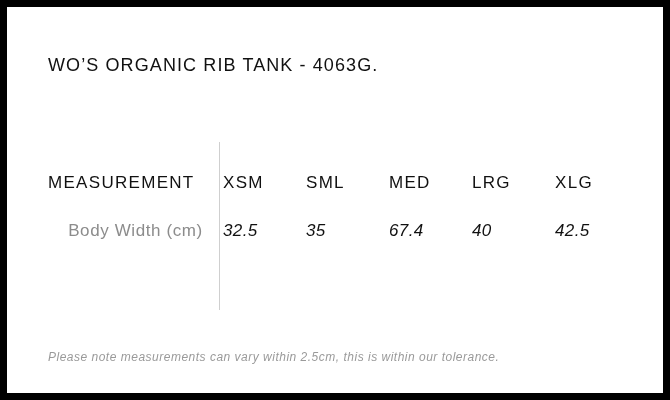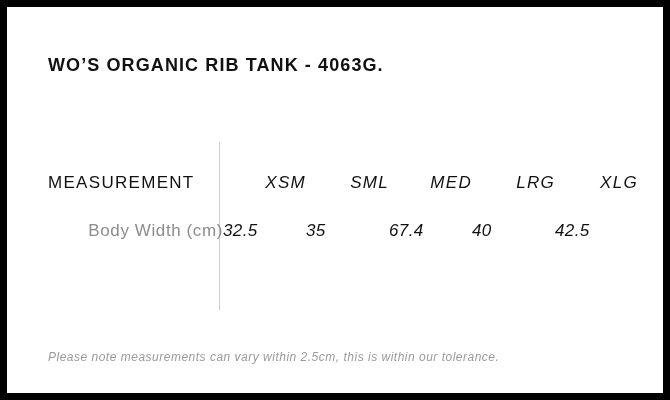--- a/index.html
+++ b/index.html
@@ -24,21 +24,21 @@
     width: 656px;
     height: 386px;
     background: #ffffff;
     box-sizing: border-box;
   }
   .title {
     position: absolute;
     left: 41px;
     top: 48px;
     font-size: 18px;
-    font-weight: bold;
+    font-weight: normal;
     letter-spacing: 1.1px;
     color: #111111;
     white-space: nowrap;
   }
   table.size-table {
     position: absolute;
     left: 41px;
     top: 152px;
     width: 590px;
     border-collapse: collapse;
@@ -54,29 +54,28 @@
   }
   th.col-measurement {
     text-align: left;
     width: 175px;
     font-size: 11.5px;
     font-weight: bold;
     letter-spacing: 1.3px;
     color: #111111;
   }
   th.col-size {
-    text-align: right;
+    text-align: left;
     font-size: 11.5px;
     font-weight: bold;
     letter-spacing: 1.3px;
     color: #111111;
-    font-style: italic;
   }
   td.row-label {
-    text-align: right;
+    text-align: center;
     color: #8c8c8c;
     font-size: 12px;
     letter-spacing: 0.6px;
     margin-left: 12px;
   }
   td.cell-value {
     text-align: left;
     color: #111111;
     font-size: 12px;
     letter-spacing: 0.4px;

